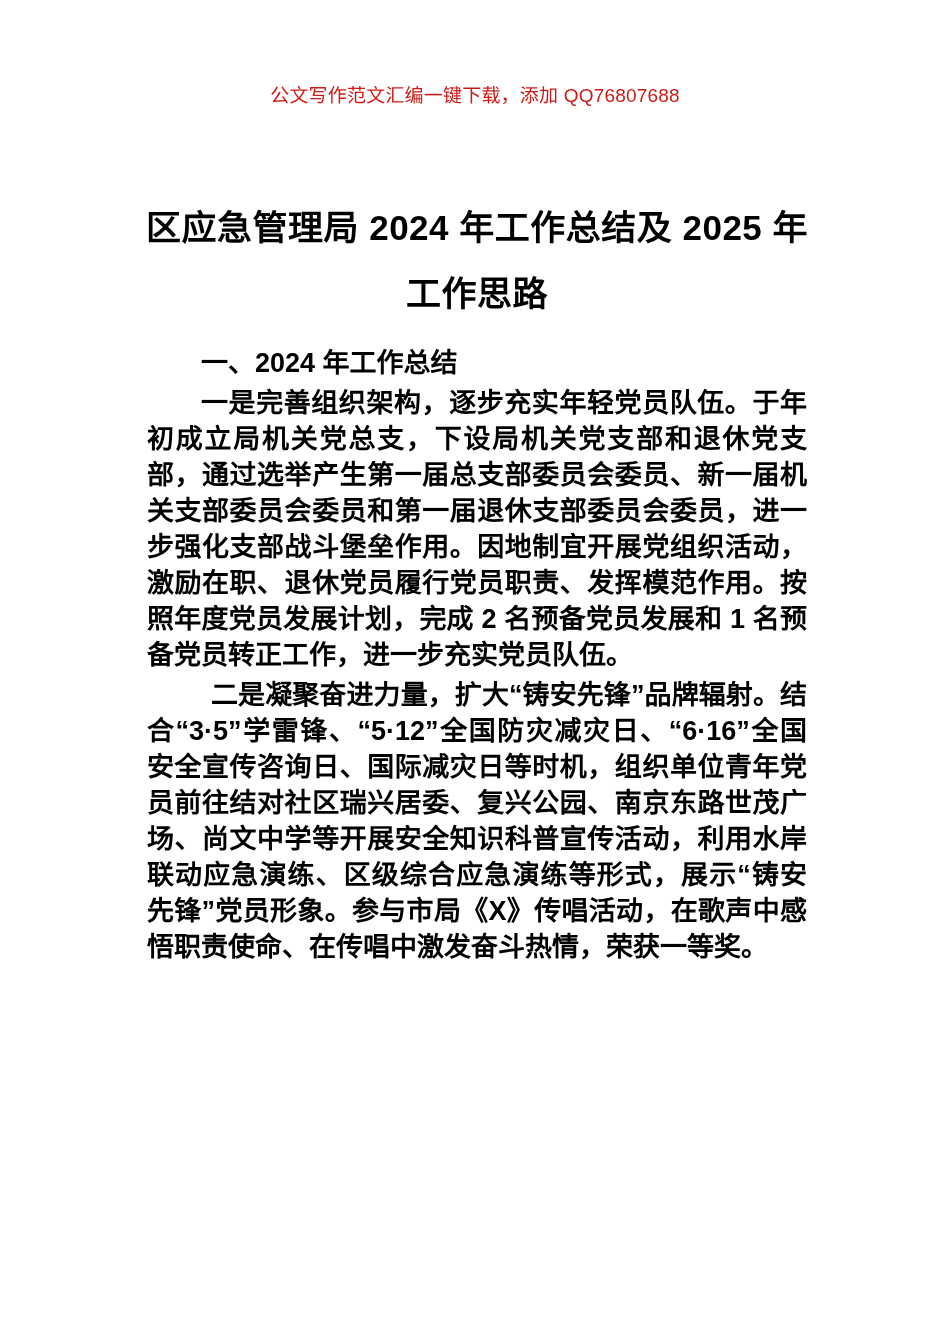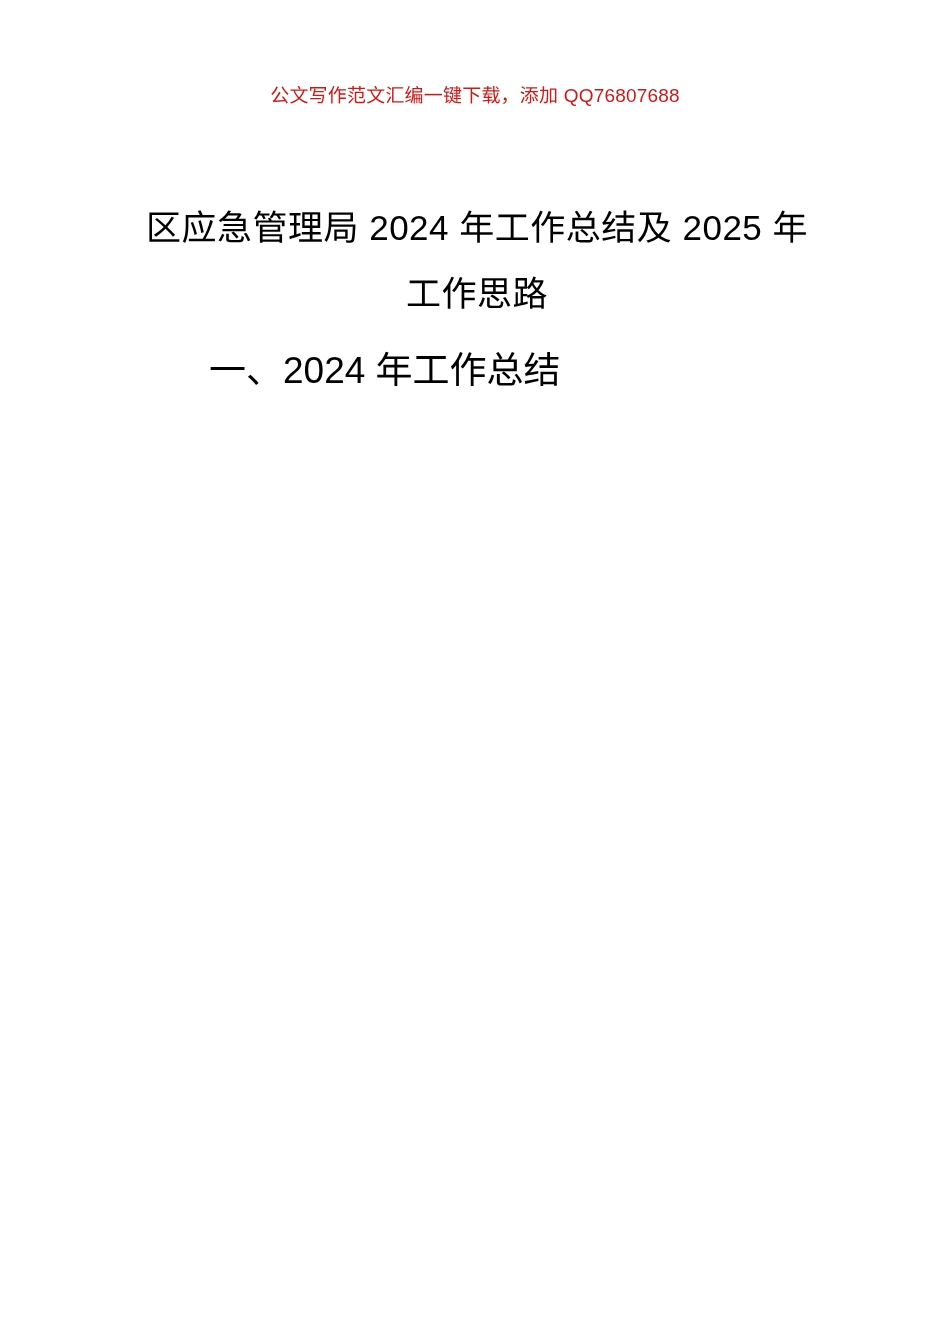--- a/index.html
+++ b/index.html
@@ -38,58 +38,60 @@
 
   
   .doc-title {
     position: absolute;
     top: 172px;
     left: 143px;
     width: 668px;
     text-align: center;
     font-size: 35px;
     line-height: 66px;
-    font-weight: 400;
+    font-weight: 700;
     letter-spacing: 0.5px;
     word-break: break-all;
   }
 
   
   .body-col {
     position: absolute;
     top: 341px;
     left: 143px;
     width: 668px;
   }
   .para {
-    font-size: 37px;
+    font-size: 27px;
     line-height: 36px;
     text-align: justify;
     text-justify: inter-ideograph;
     word-break: break-all;
-    margin: 12px;
+    margin: 4px;
     letter-spacing: 0px;
-    font-weight: 400;
+    font-weight: 700;
   }
   .para.indent-2 { text-indent: 54px; }
   .para.indent-2h { text-indent: 64px; }
   .para.heading-num { text-indent: 54px; }
 </style>
 </head>
 <body>
 
 <div class="page">
 
   <div class="promo-header">公文写作范文汇编一键下载，添加 QQ76807688</div>
 
   <h1 class="doc-title">区应急管理局 2024 年工作总结及 2025 年工作思路</h1>
 
   <div class="body-col">
 
     <p class="para heading-num">一、2024 年工作总结</p>
 
 
 
+    <p class="para indent-2">一是完善组织架构，逐步充实年轻党员队伍。于年初成立局机关党总支，下设局机关党支部和退休党支部，通过选举产生第一届总支部委员会委员、新一届机关支部委员会委员和第一届退休支部委员会委员，进一步强化支部战斗堡垒作用。因地制宜开展党组织活动，激励在职、退休党员履行党员职责、发挥模范作用。按照年度党员发展计划，完成 2 名预备党员发展和 1 名预备党员转正工作，进一步充实党员队伍。</p>
 
+    <p class="para indent-2h">二是凝聚奋进力量，扩大“铸安先锋”品牌辐射。结合“3·5”学雷锋、“5·12”全国防灾减灾日、“6·16”全国安全宣传咨询日、国际减灾日等时机，组织单位青年党员前往结对社区瑞兴居委、复兴公园、南京东路世茂广场、尚文中学等开展安全知识科普宣传活动，利用水岸联动应急演练、区级综合应急演练等形式，展示“铸安先锋”党员形象。参与市局《X》传唱活动，在歌声中感悟职责使命、在传唱中激发奋斗热情，荣获一等奖。</p>
 
   </div>
 
 </div>
 
 </body></html>

